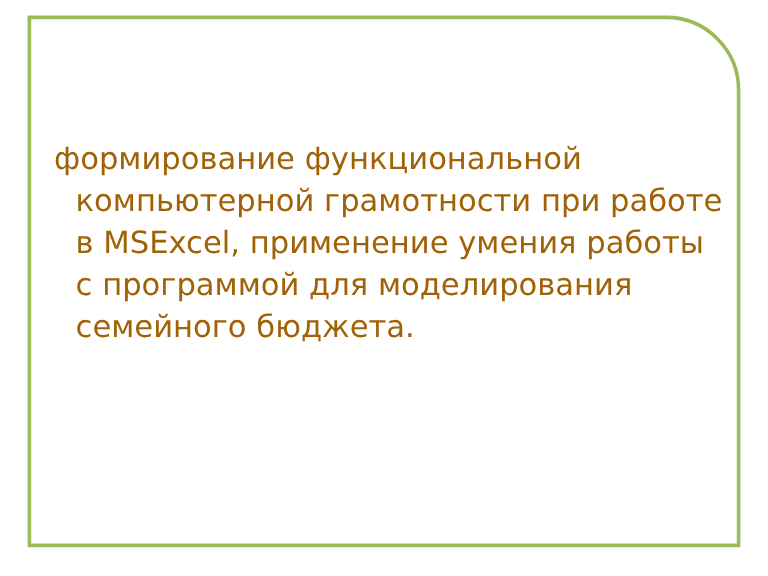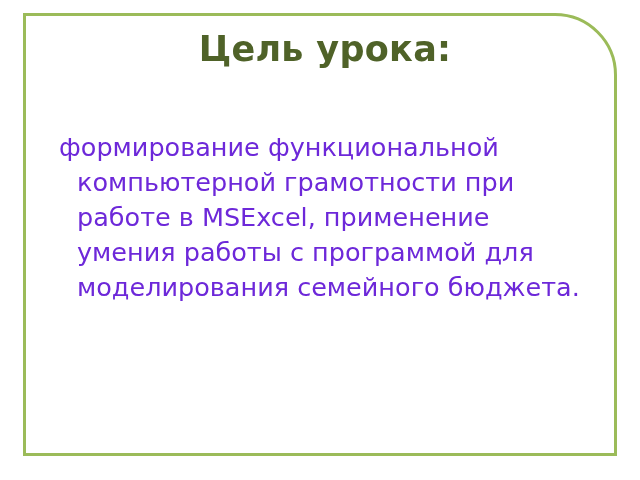--- a/index.html
+++ b/index.html
@@ -57,40 +57,37 @@
   }
 
   #body-block {
     position: absolute;
     left: 30px;
     top: 114px;
     width: 575px;
   }
 
   #body-paragraph {
-    margin: 16px;
+    margin: 2px;
     font-family: "DejaVu Sans", sans-serif;
     font-size: 25.5px;
     font-weight: normal;
-    color: #6d28d9;
+    color: #a16207;
     line-height: 35px;
     text-align: left;
     padding-left: 31px;
     text-indent: -18px;
     white-space: pre-line;
   }
 </style>
 </head>
 <body>
 
 <div id="slide">
 
   <div id="slide-frame"></div>
 
-  <div id="title-block">
-    <span id="title-text">Цель урока:</span>
-  </div>
 
   <div id="body-block">
     <p id="body-paragraph">формирование функциональной компьютерной грамотности при работе в MSExcel, применение умения работы с программой для моделирования семейного бюджета.</p>
   </div>
 
 </div>
 
 </body></html>

